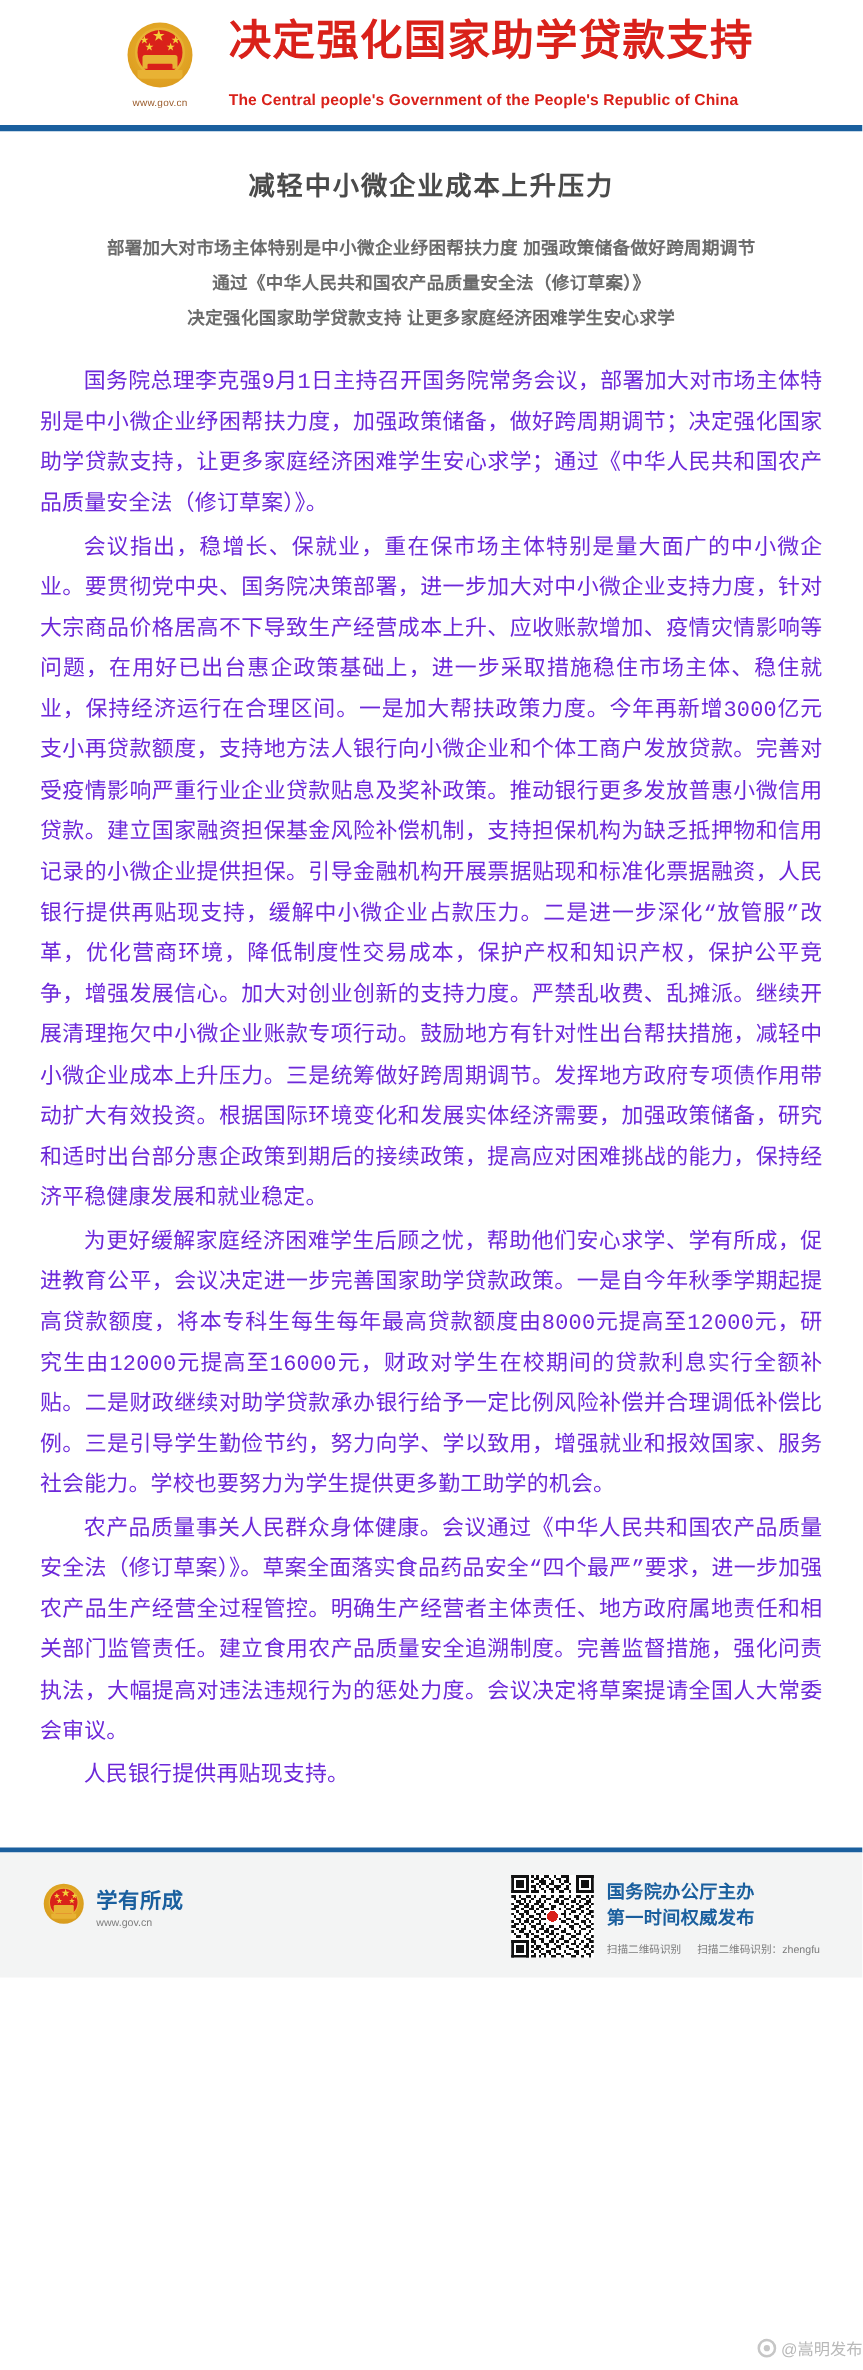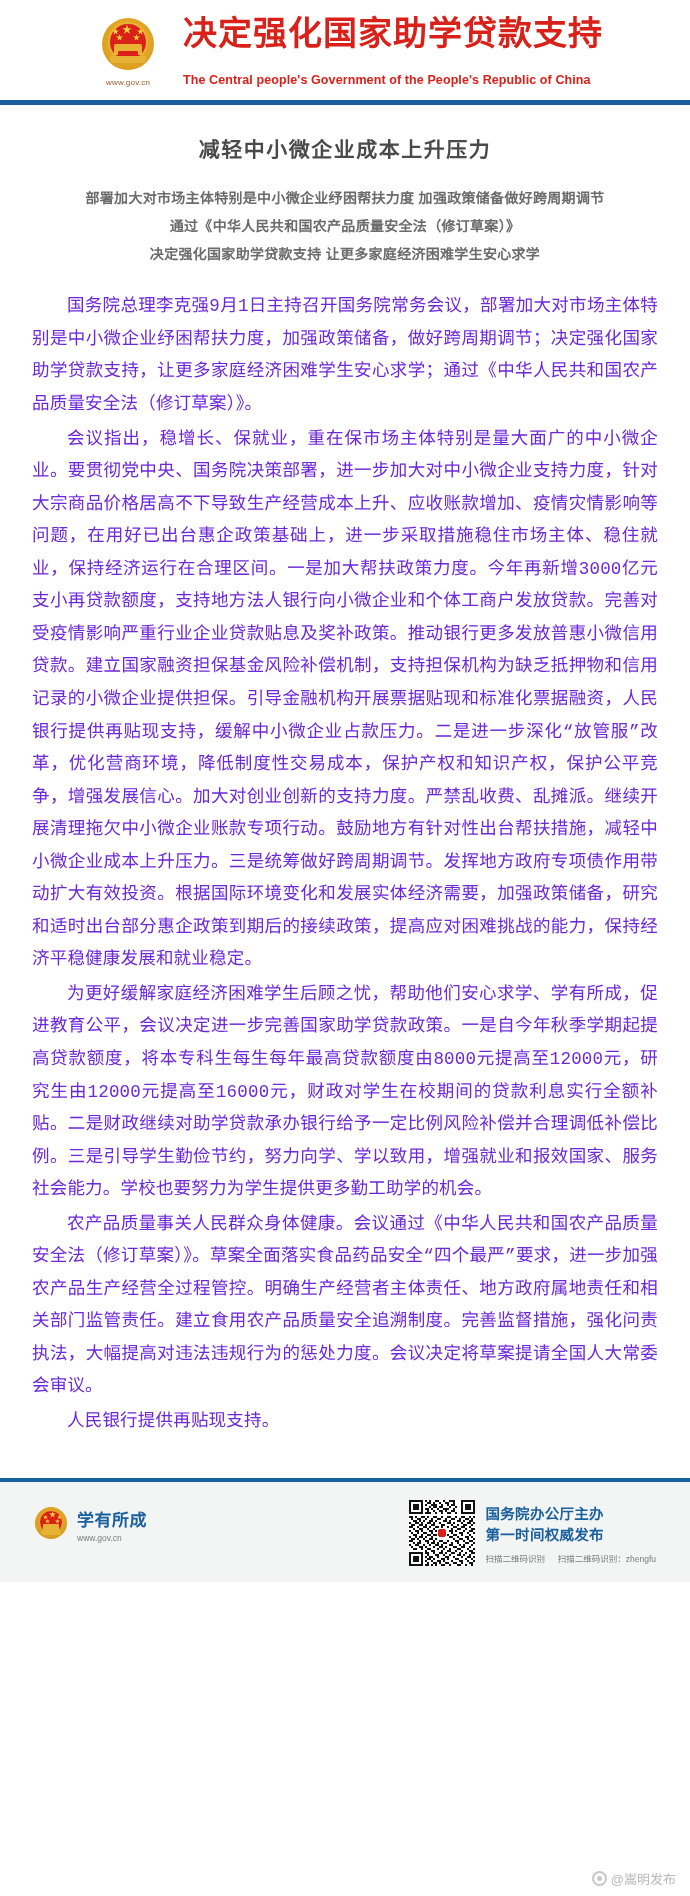--- a/index.html
+++ b/index.html
@@ -252,21 +252,21 @@
   .footer-note {
     font-family: "Liberation Sans", sans-serif;
     font-size: 8.5px;
     color: #7b7b7b;
     margin-top: 7px;
     white-space: nowrap;
   }
   .footer-note .sep { display: inline-block; width: 8px; }
   .watermark {
     position: absolute;
-    right: 14px;
+    right: 0;
     bottom: 8px;
     display: flex;
     align-items: center;
     gap: 4px;
     font-family: "Liberation Sans", sans-serif;
     font-size: 13px;
     color: #b9b9b9;
   }
   .weibo-eye {
     width: 15px; height: 15px;

